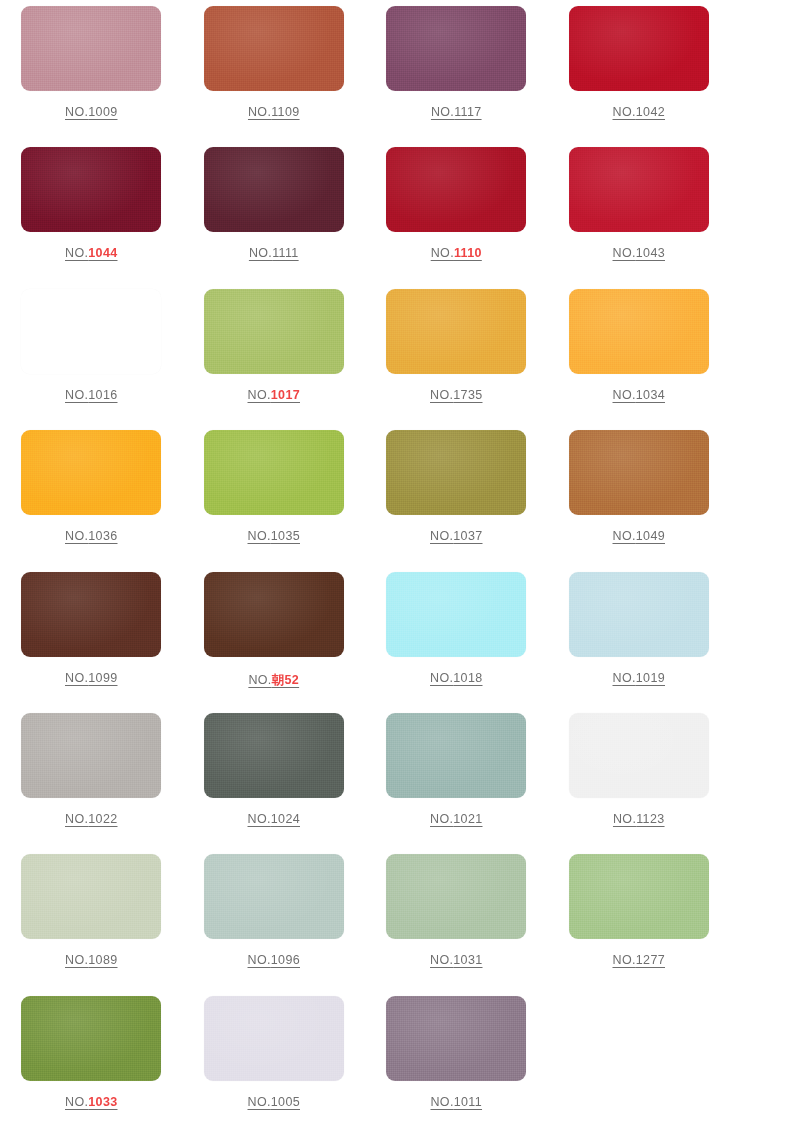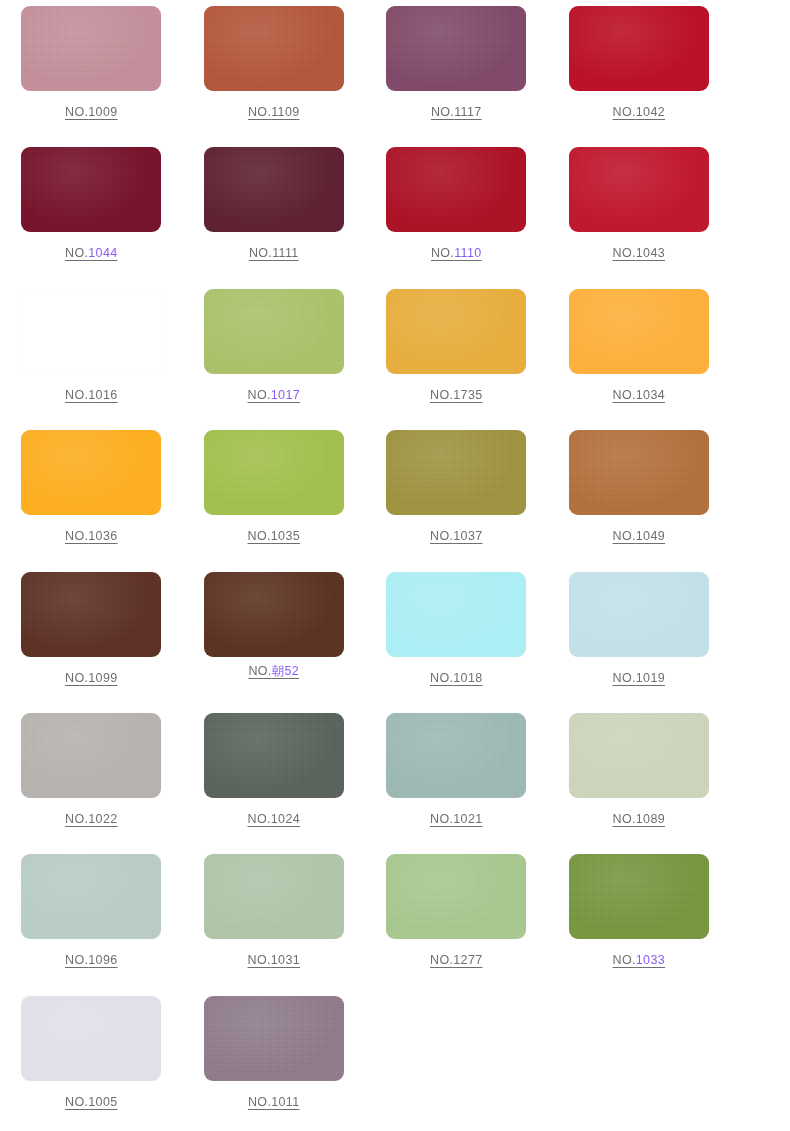--- a/index.html
+++ b/index.html
@@ -65,22 +65,22 @@
     font-size:12.5px;
     letter-spacing:.35px;
     color:#6f6f6f;
     text-decoration:underline;
     text-underline-offset:3px;
     text-decoration-thickness:1px;
     white-space:nowrap;
     line-height:1;
   }
   .label .num{ font-weight:400; }
-  .label.bold .num{ font-weight:400; color:#8b5cf6; }
-  .label.cjk{ margin-top:8px; }
+  .label.bold .num{ font-weight:700; color:#ef4444; }
+  .label.cjk{ margin-top:17px; }
 </style>
 </head>
 <body>
 
 <div id="sheet">
   <div class="grid" id="grid">
       <div class="cell">
         <div class="swatch" style="background: rgb(193, 143, 153);"></div>
         <div class="label"><span>NO.</span><span class="num">1009</span></div>
       </div>
@@ -166,20 +166,24 @@
       </div>
       <div class="cell">
         <div class="swatch" style="background: rgb(90, 98, 92);"></div>
         <div class="label"><span>NO.</span><span class="num">1024</span></div>
       </div>
       <div class="cell">
         <div class="swatch" style="background: rgb(155, 184, 178);"></div>
         <div class="label"><span>NO.</span><span class="num">1021</span></div>
       </div>
       <div class="cell">
+        <div class="swatch" style="background: rgb(240, 240, 240);"></div>
+        <div class="label"><span>NO.</span><span class="num">1123</span></div>
+      </div>
+      <div class="cell">
         <div class="swatch" style="background: rgb(203, 212, 188);"></div>
         <div class="label"><span>NO.</span><span class="num">1089</span></div>
       </div>
       <div class="cell">
         <div class="swatch" style="background: rgb(184, 203, 196);"></div>
         <div class="label"><span>NO.</span><span class="num">1096</span></div>
       </div>
       <div class="cell">
         <div class="swatch" style="background: rgb(174, 197, 167);"></div>
         <div class="label"><span>NO.</span><span class="num">1031</span></div>

